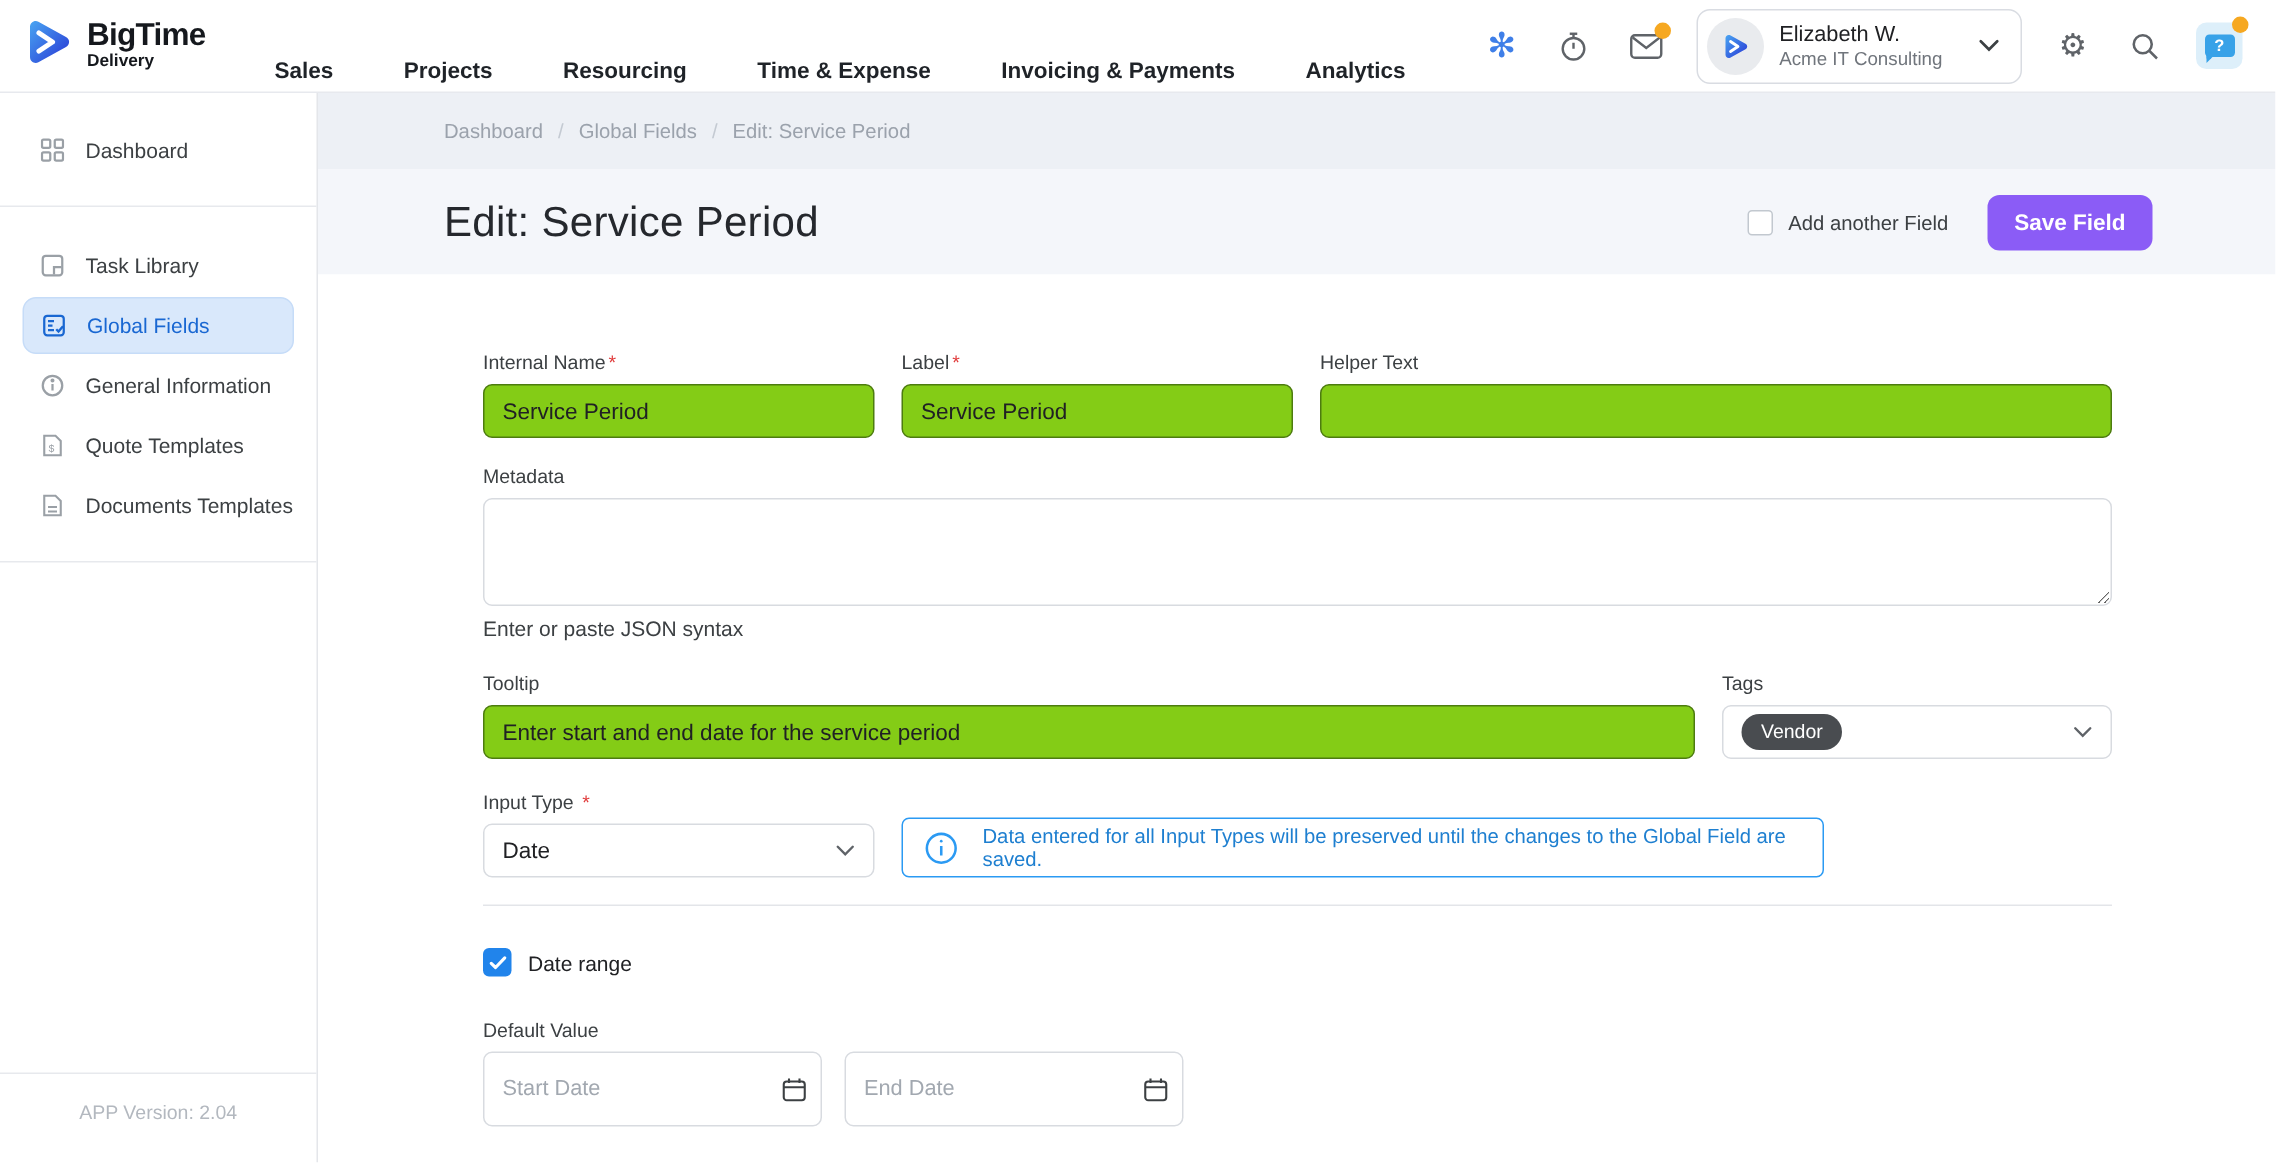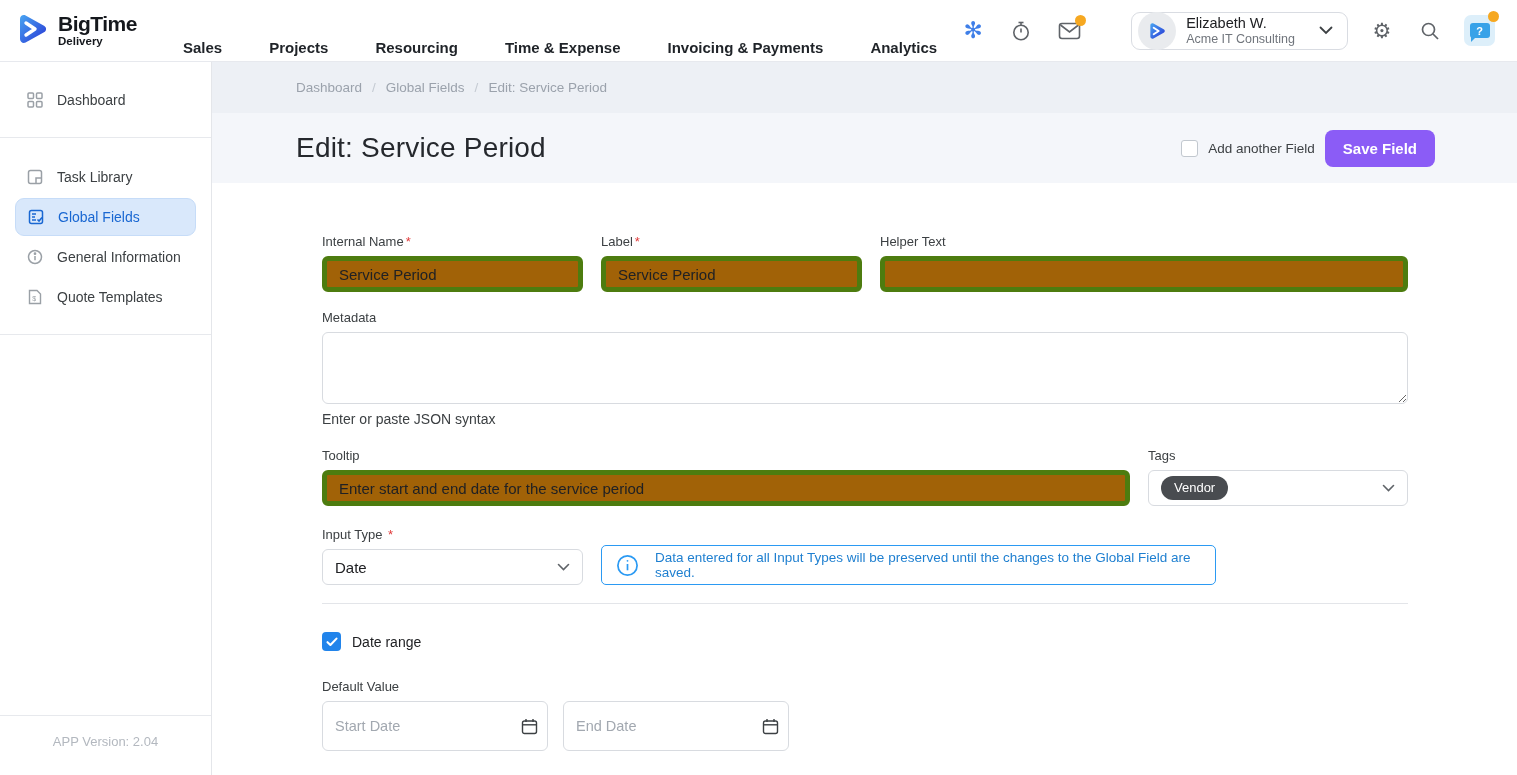--- a/index.html
+++ b/index.html
@@ -15,21 +15,21 @@
   .logo-sub { font-size:11.5px; font-weight:bold; color:#15181d; margin-top:2px; }
   .nav-menu { display:flex; align-items:flex-start; gap:47px; margin-left:46px;margin-top:34px; }
   .nav-item { font-size:15px; font-weight:bold; color:#1f2328; cursor:pointer; white-space:nowrap; }
   .nav-right { margin-left:auto; display:flex; align-items:center; gap:20px; }
   .icon-btn { position:relative; display:flex; align-items:center; justify-content:center;
     width:28px; height:28px; cursor:pointer; }
   .snowflake { font-size:23px; color:#3f7fe8; line-height:1; }
   .dot { position:absolute; width:11px; height:11px; border-radius:50%; background:#f6a821; }
   .mail-dot { top:-2px; right:-3px; }
   .user-pill { display:flex; align-items:center; gap:10px; border:1px solid #d9dce2;
-    border-radius:9px; padding:5px 14px 5px 6px; background:#fff; cursor:pointer; height:38px;margin-left:28px; }
+    border-radius:9px; padding:5px 14px 5px 6px; background:#fff; cursor:pointer; height:50px; }
   .avatar { width:38px; height:38px; border-radius:50%; background:#e9ebee;
     display:flex; align-items:center; justify-content:center; }
   .user-meta { line-height:1.25; }
   .user-name { font-size:14.5px; color:#202124; }
   .user-company { font-size:12.5px; color:#70757c; }
   .help-tile { position:relative; width:31px; height:31px; border-radius:7px; background:#ddeffa;
     display:flex; align-items:center; justify-content:center; cursor:pointer; }
   .help-bubble { position:relative; width:20px; height:15px; background:#38a2e8; border-radius:3px;
     color:#fff; font-size:11px; font-weight:bold; display:flex; align-items:center; justify-content:center; }
   .help-bubble:after { content:""; position:absolute; left:1px; bottom:-4px; border:3px solid transparent;
@@ -51,36 +51,36 @@
     text-align:center; font-size:13px; color:#b3b8bf; }
 
   .main { flex:1; display:flex; flex-direction:column; background:#fff; }
   .breadcrumb-bar { height:51px; background:#edf0f5; display:flex; align-items:center;
     padding-left:84px; font-size:13.5px; color:#9ba2ac; gap:10px; }
   .crumb { cursor:pointer; }
   .crumb-sep { color:#c4cad2; }
   .title-band { height:70px; background:#f4f6fa; display:flex; align-items:center;
     padding:0 82px 0 84px; }
   .page-title { font-size:28px; font-weight:normal; color:#25282d; letter-spacing:0.2px; }
-  .title-actions { margin-left:auto; display:flex; align-items:center; gap:10px; }
+  .title-actions { margin-left:auto; display:flex; align-items:center; gap:26px; }
   .chk-row { display:flex; align-items:center; gap:10px; cursor:pointer; }
   .chk-box { width:17px; height:17px; border:1px solid #c2c8cf; border-radius:3px; background:#fff; }
   .chk-label { font-size:13.5px; color:#3c4043; }
   .btn-primary { background:#8b5cf6; color:#fff; border:none; border-radius:8px;
     padding:10px 18px; font-size:15px; font-weight:bold; cursor:pointer; font-family:inherit; }
 
   
   .content { flex:1; background:#fff; padding:51px 0 0 110px; }
   .form { width:1086px; }
   .frow { display:flex; gap:18px; }
   .fgroup { display:flex; flex-direction:column; }
   .flabel { font-size:13px; color:#3c4043; margin-bottom:7px; }
   .req { color:#e03a3a; margin-left:2px; }
-  .tinput { height:36px; border:5px solid #4d7c0f; border-radius:6px; padding:0 12px;
-    font-size:15px; color:#202124; font-family:inherit; background:#a16207; width:100%; outline:none; }
+  .tinput { height:36px; border:1px solid #4d7c0f; border-radius:6px; padding:0 12px;
+    font-size:15px; color:#202124; font-family:inherit; background:#84cc16; width:100%; outline:none; }
   .tinput::placeholder { color:#a2a8b0; }
   .w-261 { width:261px; } .w-528 { width:528px; } .w-808 { width:808px; } .w-260 { width:260px; }
   .tarea { width:1086px; height:72px; border:1px solid #d8dbe0; border-radius:6px;
     padding:8px 12px; font-size:15px; font-family:inherit; resize:vertical; outline:none; }
   .hint { font-size:14px; color:#3c4043; margin-top:7px; }
   .select { height:36px; border:1px solid #d8dbe0; border-radius:6px; background:#fff;
     display:flex; align-items:center; padding:0 12px; cursor:pointer; }
   .select .sel-text { font-size:15px; color:#202124; }
   .select .chev { margin-left:auto; display:flex; }
   .chip { background:#494c50; color:#fff; font-size:13px; border-radius:999px;
@@ -242,20 +242,30 @@
     <div class="side-item">
       <span class="sicon">
         <svg width="14" height="16" viewBox="0 0 14 16" fill="none" stroke="currentColor" stroke-width="1.4">
           <path d="M1.5 1.5 H9 L12.5 5 V14.5 H1.5 Z"></path>
             <text x="4.3" y="12" font-size="7" stroke="none" fill="currentColor" font-family="Liberation Sans, sans-serif">$</text>
         </svg>
       </span>
       <span>Quote Templates</span>
     </div>
 
+    <div class="side-item">
+      <span class="sicon">
+        <svg width="14" height="16" viewBox="0 0 14 16" fill="none" stroke="currentColor" stroke-width="1.4">
+          <path d="M1.5 1.5 H9 L12.5 5 V14.5 H1.5 Z"></path>
+            <line x1="4" y1="9" x2="10" y2="9"></line>
+            <line x1="4" y1="12" x2="10" y2="12"></line>
+        </svg>
+      </span>
+      <span>Documents Templates</span>
+    </div>
 
     <div class="side-div"></div>
 
     <div class="side-bottom">APP Version: 2.04</div>
   </div>
 
   <div class="main">
     <div class="breadcrumb-bar">
       <span class="crumb">Dashboard</span>
       <span class="crumb-sep">/</span>

